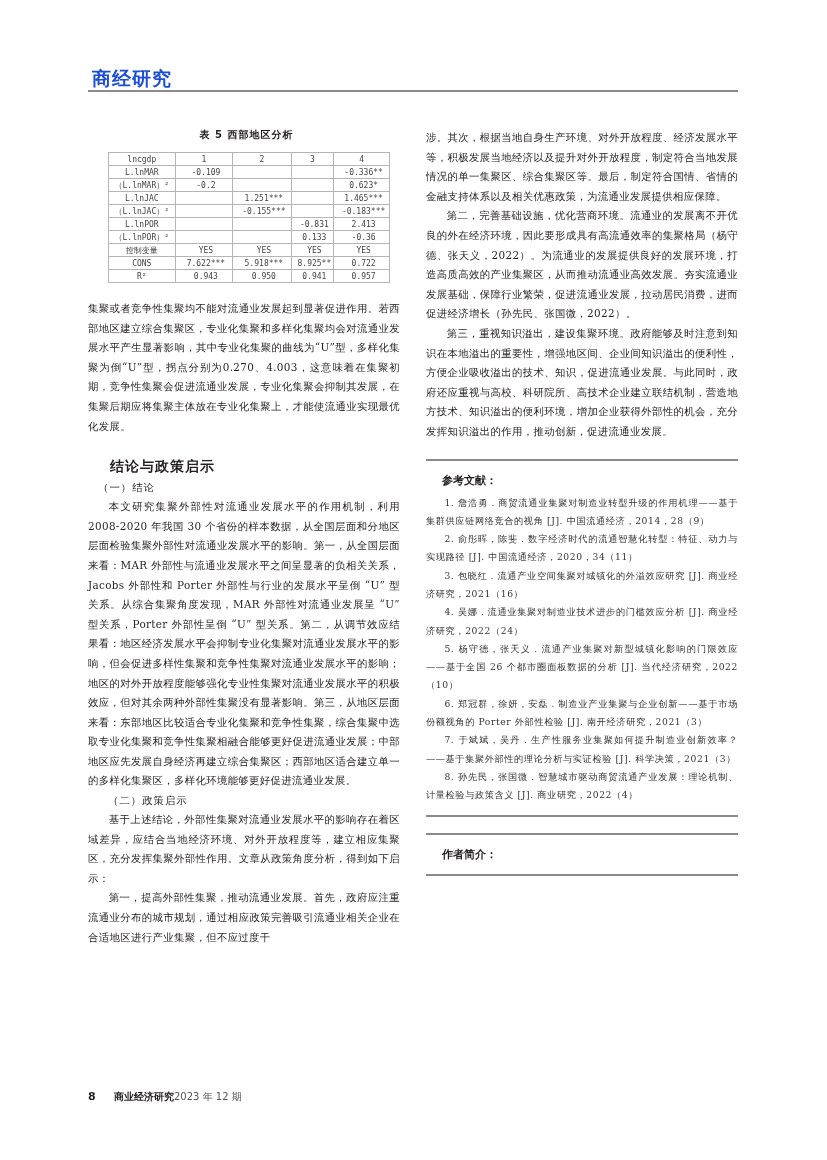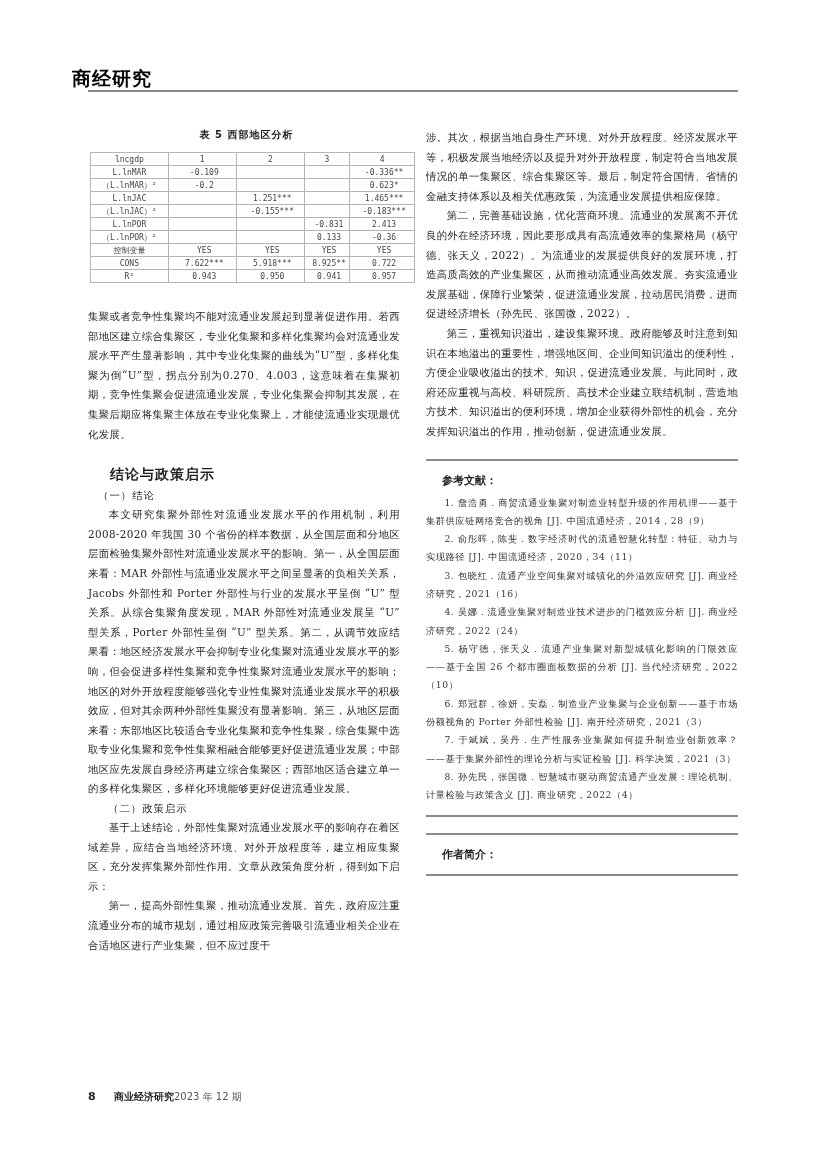--- a/index.html
+++ b/index.html
@@ -1,27 +1,27 @@
 <!DOCTYPE html>
 <html><head>
 <meta charset="utf-8">
 <style>
   html, body { margin: 0; padding: 0; background: #ffffff; }
   body { width: 827px; height: 1160px; position: relative; overflow: hidden;
          font-family: "DejaVu Serif", "Liberation Serif", serif; color: #231f20; }
-  .header-title { position: absolute; left: 72px; top: 66px; font-family: "DejaVu Sans", sans-serif;
-                  font-weight: bold; font-size: 19px; letter-spacing: 1px; color: #000000; }
+  .header-title { position: absolute; left: 92px; top: 66px; font-family: "DejaVu Sans", sans-serif;
+                  font-weight: bold; font-size: 19px; letter-spacing: 1px; color: #1d4ed8; }
   .header-rule { position: absolute; left: 88px; top: 90px; width: 650px; height: 2px; background: #8a8a8a; }
 
   .col-left { position: absolute; left: 88px; top: 128px; width: 312px; }
   .col-right { position: absolute; left: 426px; top: 128px; width: 312px; }
 
   .table-caption { text-align: center; font-family: "DejaVu Sans", sans-serif; font-weight: bold;
                    font-size: 10px; margin-left: 5px; margin-bottom: 10px; letter-spacing: 1px; }
-  table.reg { border-collapse: collapse; margin-left: 2px; width: 325px; font-family: "DejaVu Sans Mono", monospace;
+  table.reg { border-collapse: collapse; margin-left: 20px; width: 282px; font-family: "DejaVu Sans Mono", monospace;
               font-size: 8px; color: #444; }
   table.reg td { border: 1px solid #b5b5b5; text-align: center; height: 12px; padding: 0 2px; white-space: nowrap; }
   table.reg td.v { text-align: center; padding-left: 6px; }
 
   p.body { margin: 0; font-size: 10.4px; line-height: 19.6px; text-align: justify; letter-spacing: 0.35px; }
   p.indent { text-indent: 2em; }
   .section-title { font-family: "DejaVu Sans", sans-serif; font-weight: bold; font-size: 14px;
                    margin: 22px 0 2px 22px; letter-spacing: 1px; }
   .sub-title { font-size: 10.4px; line-height: 19px; padding-left: 10px; letter-spacing: 1px; }
 
@@ -113,21 +113,21 @@
         <tr>
           <td>R²</td>
           <td class="v">0.943</td>
           <td class="v">0.950</td>
           <td class="v">0.941</td>
           <td class="v">0.957</td>
         </tr>
       </tbody>
   </table>
 
-  <p class="body" style="margin-top:24px;">集聚或者竞争性集聚均不能对流通业发展起到显著促进作用。若西部地区建立综合集聚区，专业化集聚和多样化集聚均会对流通业发展水平产生显著影响，其中专业化集聚的曲线为“U”型，多样化集聚为倒“U”型，拐点分别为0.270、4.003，这意味着在集聚初期，竞争性集聚会促进流通业发展，专业化集聚会抑制其发展，在集聚后期应将集聚主体放在专业化集聚上，才能使流通业实现最优化发展。</p>
+  <p class="body" style="margin-top:16px;">集聚或者竞争性集聚均不能对流通业发展起到显著促进作用。若西部地区建立综合集聚区，专业化集聚和多样化集聚均会对流通业发展水平产生显著影响，其中专业化集聚的曲线为“U”型，多样化集聚为倒“U”型，拐点分别为0.270、4.003，这意味着在集聚初期，竞争性集聚会促进流通业发展，专业化集聚会抑制其发展，在集聚后期应将集聚主体放在专业化集聚上，才能使流通业实现最优化发展。</p>
 
   <div class="section-title">结论与政策启示</div>
   <div class="sub-title">（一）结论</div>
   <p class="body indent">本文研究集聚外部性对流通业发展水平的作用机制，利用 2008-2020 年我国 30 个省份的样本数据，从全国层面和分地区层面检验集聚外部性对流通业发展水平的影响。第一，从全国层面来看：MAR 外部性与流通业发展水平之间呈显著的负相关关系，Jacobs 外部性和 Porter 外部性与行业的发展水平呈倒 “U” 型关系。从综合集聚角度发现，MAR 外部性对流通业发展呈 “U” 型关系，Porter 外部性呈倒 “U” 型关系。第二，从调节效应结果看：地区经济发展水平会抑制专业化集聚对流通业发展水平的影响，但会促进多样性集聚和竞争性集聚对流通业发展水平的影响；地区的对外开放程度能够强化专业性集聚对流通业发展水平的积极效应，但对其余两种外部性集聚没有显著影响。第三，从地区层面来看：东部地区比较适合专业化集聚和竞争性集聚，综合集聚中选取专业化集聚和竞争性集聚相融合能够更好促进流通业发展；中部地区应先发展自身经济再建立综合集聚区；西部地区适合建立单一的多样化集聚区，多样化环境能够更好促进流通业发展。</p>
   <div class="sub-title" style="padding-left:20px;">（二）政策启示</div>
   <p class="body indent">基于上述结论，外部性集聚对流通业发展水平的影响存在着区域差异，应结合当地经济环境、对外开放程度等，建立相应集聚区，充分发挥集聚外部性作用。文章从政策角度分析，得到如下启示：</p>
   <p class="body indent">第一，提高外部性集聚，推动流通业发展。首先，政府应注重流通业分布的城市规划，通过相应政策完善吸引流通业相关企业在合适地区进行产业集聚，但不应过度干</p>
 </div>
 
 <div class="col-right">

